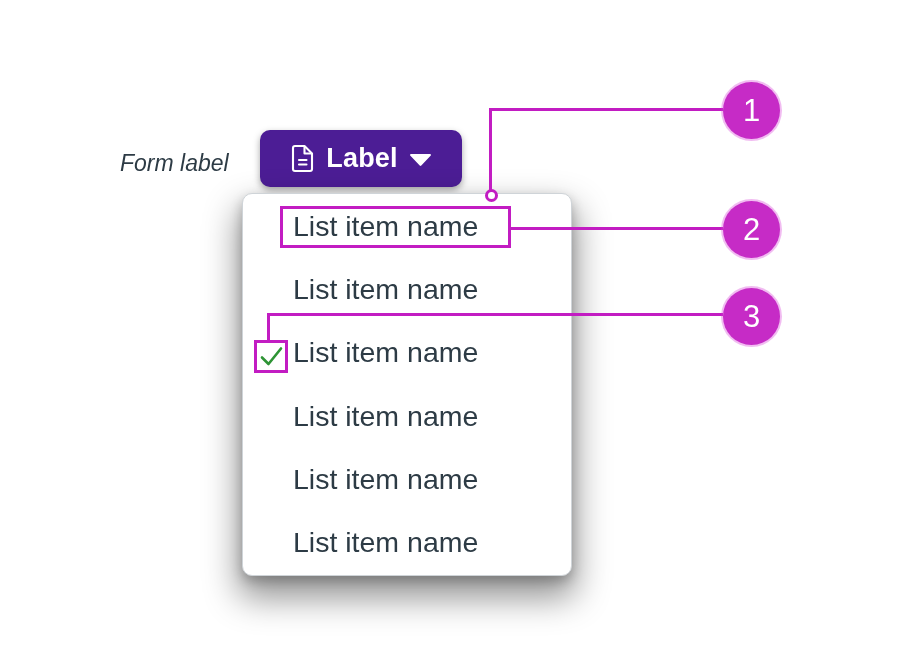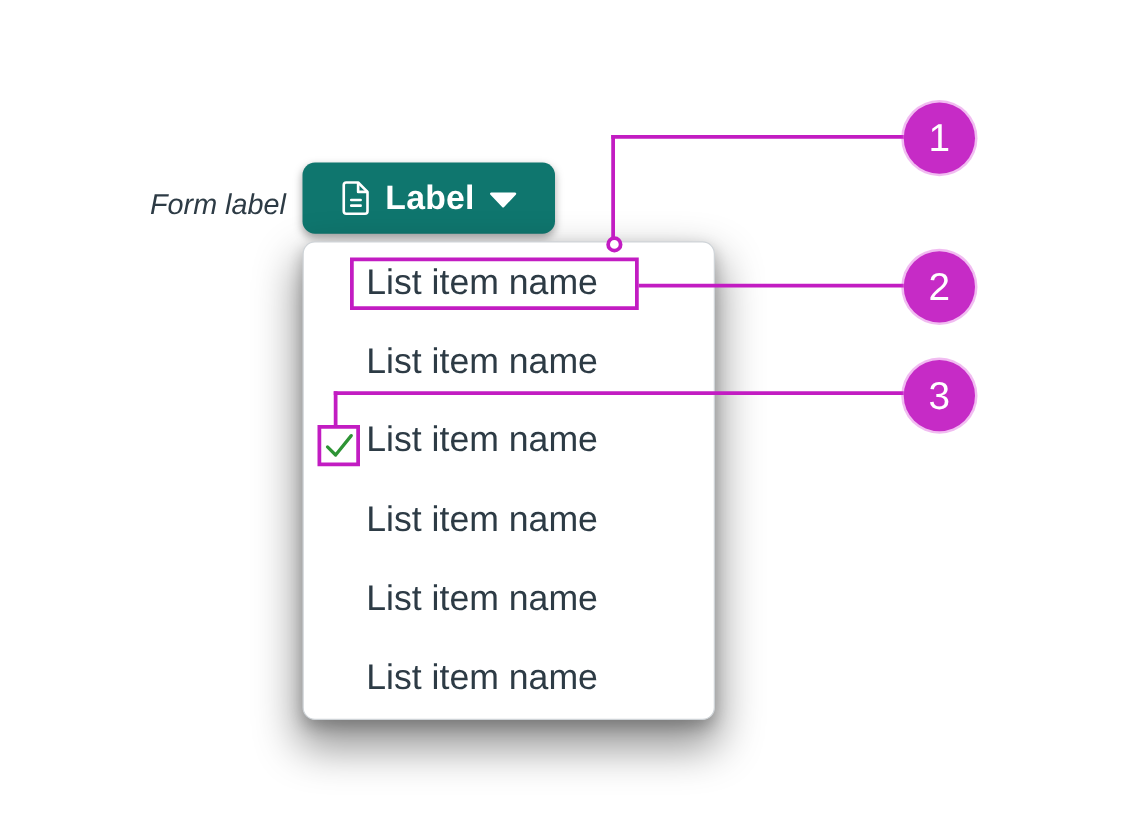--- a/index.html
+++ b/index.html
@@ -23,25 +23,25 @@
     top: 149px;
     font-size: 23px;
     line-height: 28px;
     color: #2D3B45;
     font-style: italic;
   }
 
   
   .dd-btn {
     position: absolute;
-    left: 242px;
+    left: 260px;
     top: 130px;
     width: 202px;
     height: 57px;
-    background: #0f766e;
+    background: #4c1d95;
     border: none;
     border-radius: 10px;
     display: flex;
     align-items: center;
     justify-content: center;
     gap: 11px;
     cursor: pointer;
     box-shadow: 0 3px 7px rgba(0,0,0,0.35);
     padding: 0;
   }

